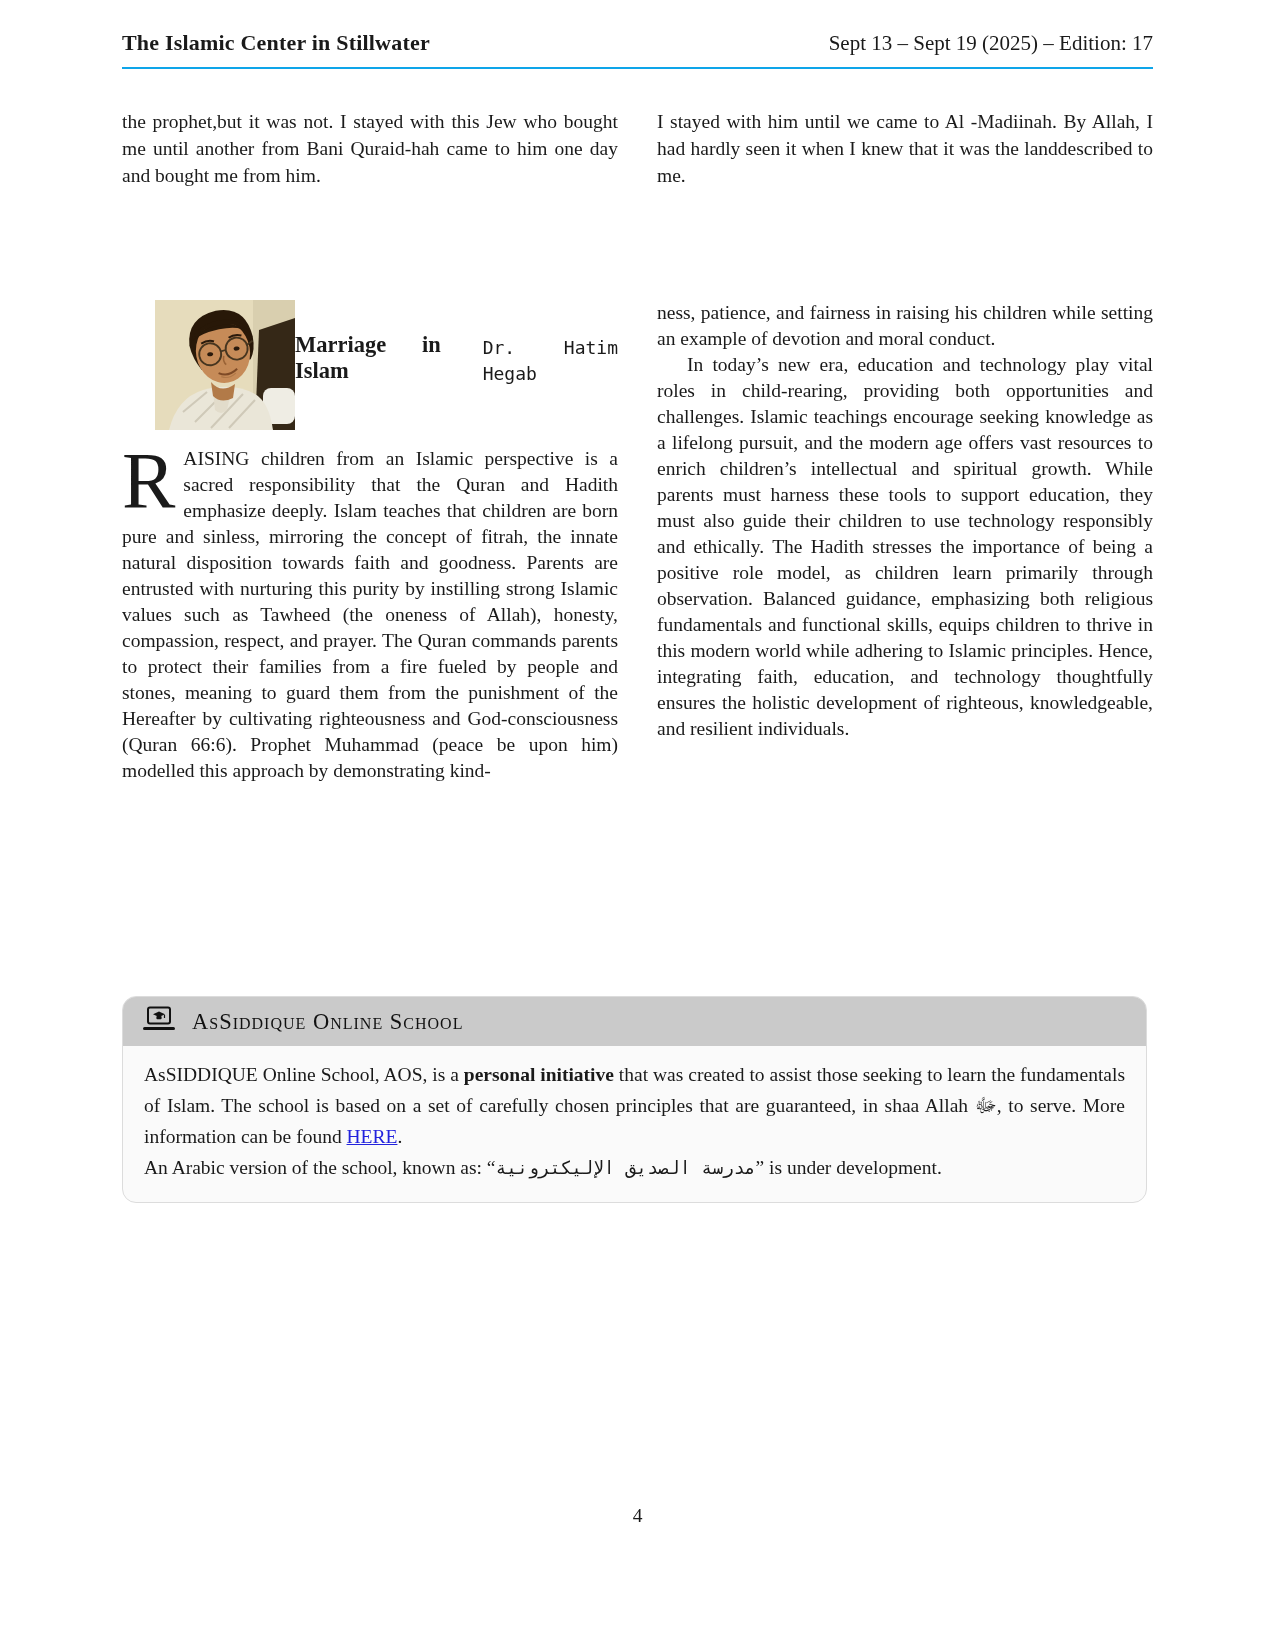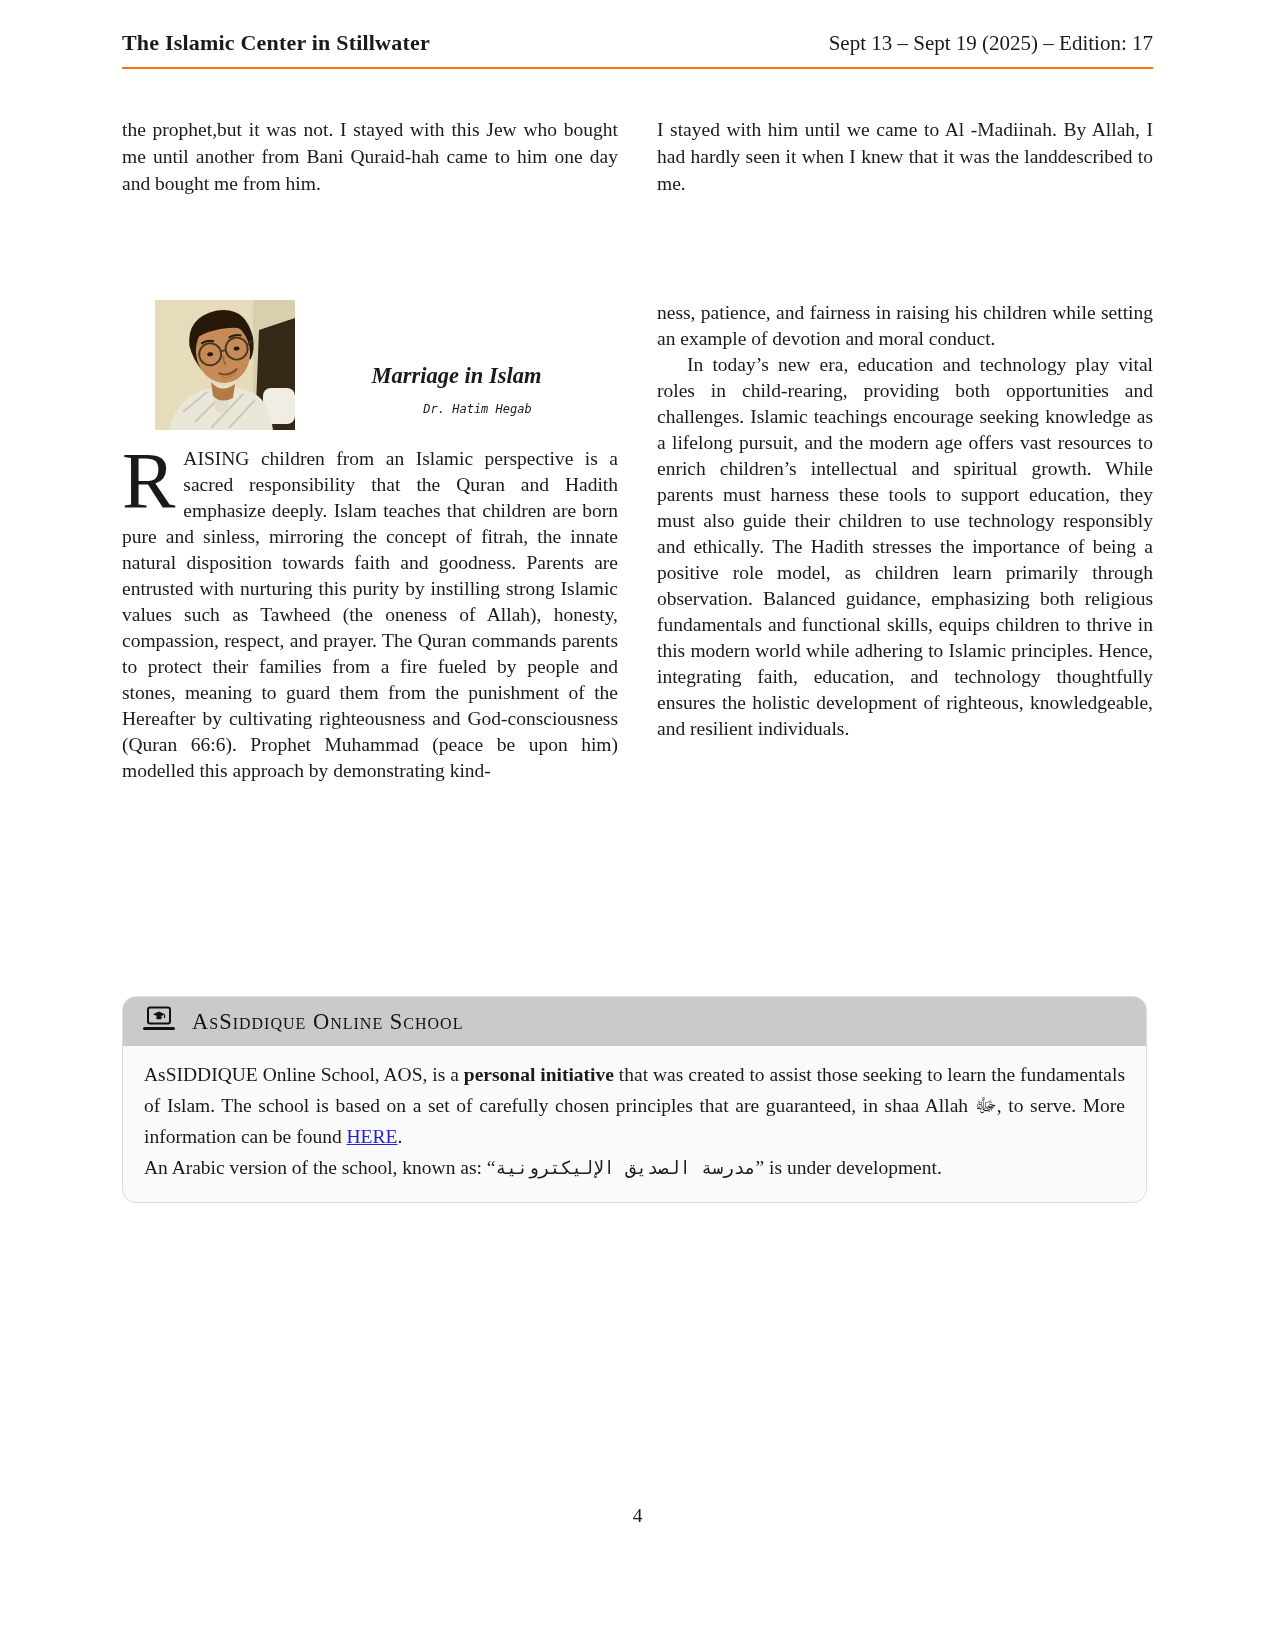--- a/index.html
+++ b/index.html
@@ -6,56 +6,56 @@
   html,body { background:#ffffff; }
   .page {
     position:relative; width:1275px; height:1651px; background:#ffffff;
     font-family:"Liberation Serif", serif; color:#1a1a1a; overflow:hidden;
   }
 
   
   .masthead {
     position:absolute; left:122px; top:30px; width:1031px;
     display:flex; justify-content:space-between; align-items:baseline;
-    border-bottom:2px solid #f97316; padding-bottom:11px;
+    border-bottom:2px solid #0ea5e9; padding-bottom:11px;
   }
   .masthead .mast-title { font-size:22px; font-weight:bold; letter-spacing:.2px; }
   .masthead .mast-issue { font-size:21px; }
 
   
   .intro-cols {
     position:absolute; left:122px; top:108px; width:1031px;
     display:flex; gap:39px;
   }
-  .intro-cols .col { width:496px; font-size:19.5px; line-height:27px; text-align:justify;margin-top:8px; }
+  .intro-cols .col { width:496px; font-size:19.5px; line-height:27px; text-align:justify; }
 
   
   .section-head {
     position:absolute; left:118px; top:222px;
     display:flex; align-items:center; gap:14px;
   }
   .section-head .section-title {
     font-size:24px; font-weight:bold; color:#C4551A; letter-spacing:.3px;
   }
 
   
   .main-cols {
     position:absolute; left:122px; top:300px; width:1031px;
     display:flex; gap:39px;
   }
   .main-cols .col { width:496px; font-size:19.5px; line-height:26px; text-align:justify; }
 
   .author-block { display:flex; height:130px; margin-left:33px; width:463px; }
   .photo-frame { width:140px; height:130px; flex:0 0 140px; }
   .title-wrap {
-    flex:1; display:flex; flex-direction:column; justify-content:flex-end;
-    align-items:center; padding-bottom:8px;font-style:italic;
+    flex:1; display:flex; flex-direction:row; justify-content:flex-end;
+    align-items:center; padding-bottom:8px;
   }
   .article-title { font-size:22.5px; font-weight:bold; margin-bottom:7px; }
-  .article-author { font-family:"DejaVu Sans Mono", monospace; font-size:12px;margin-left:42px; }
+  .article-author { font-family:"DejaVu Sans Mono", monospace; font-size:18px;margin-left:42px; }
 
   .dropcap {
     float:left; font-size:80px; line-height:62px; padding:4px 8px 0 0;
     font-family:"Liberation Serif", serif;
   }
   .p-first { margin-top:16px; }
   .p-indent { text-indent:30px; }
 
   
   .school-box {

